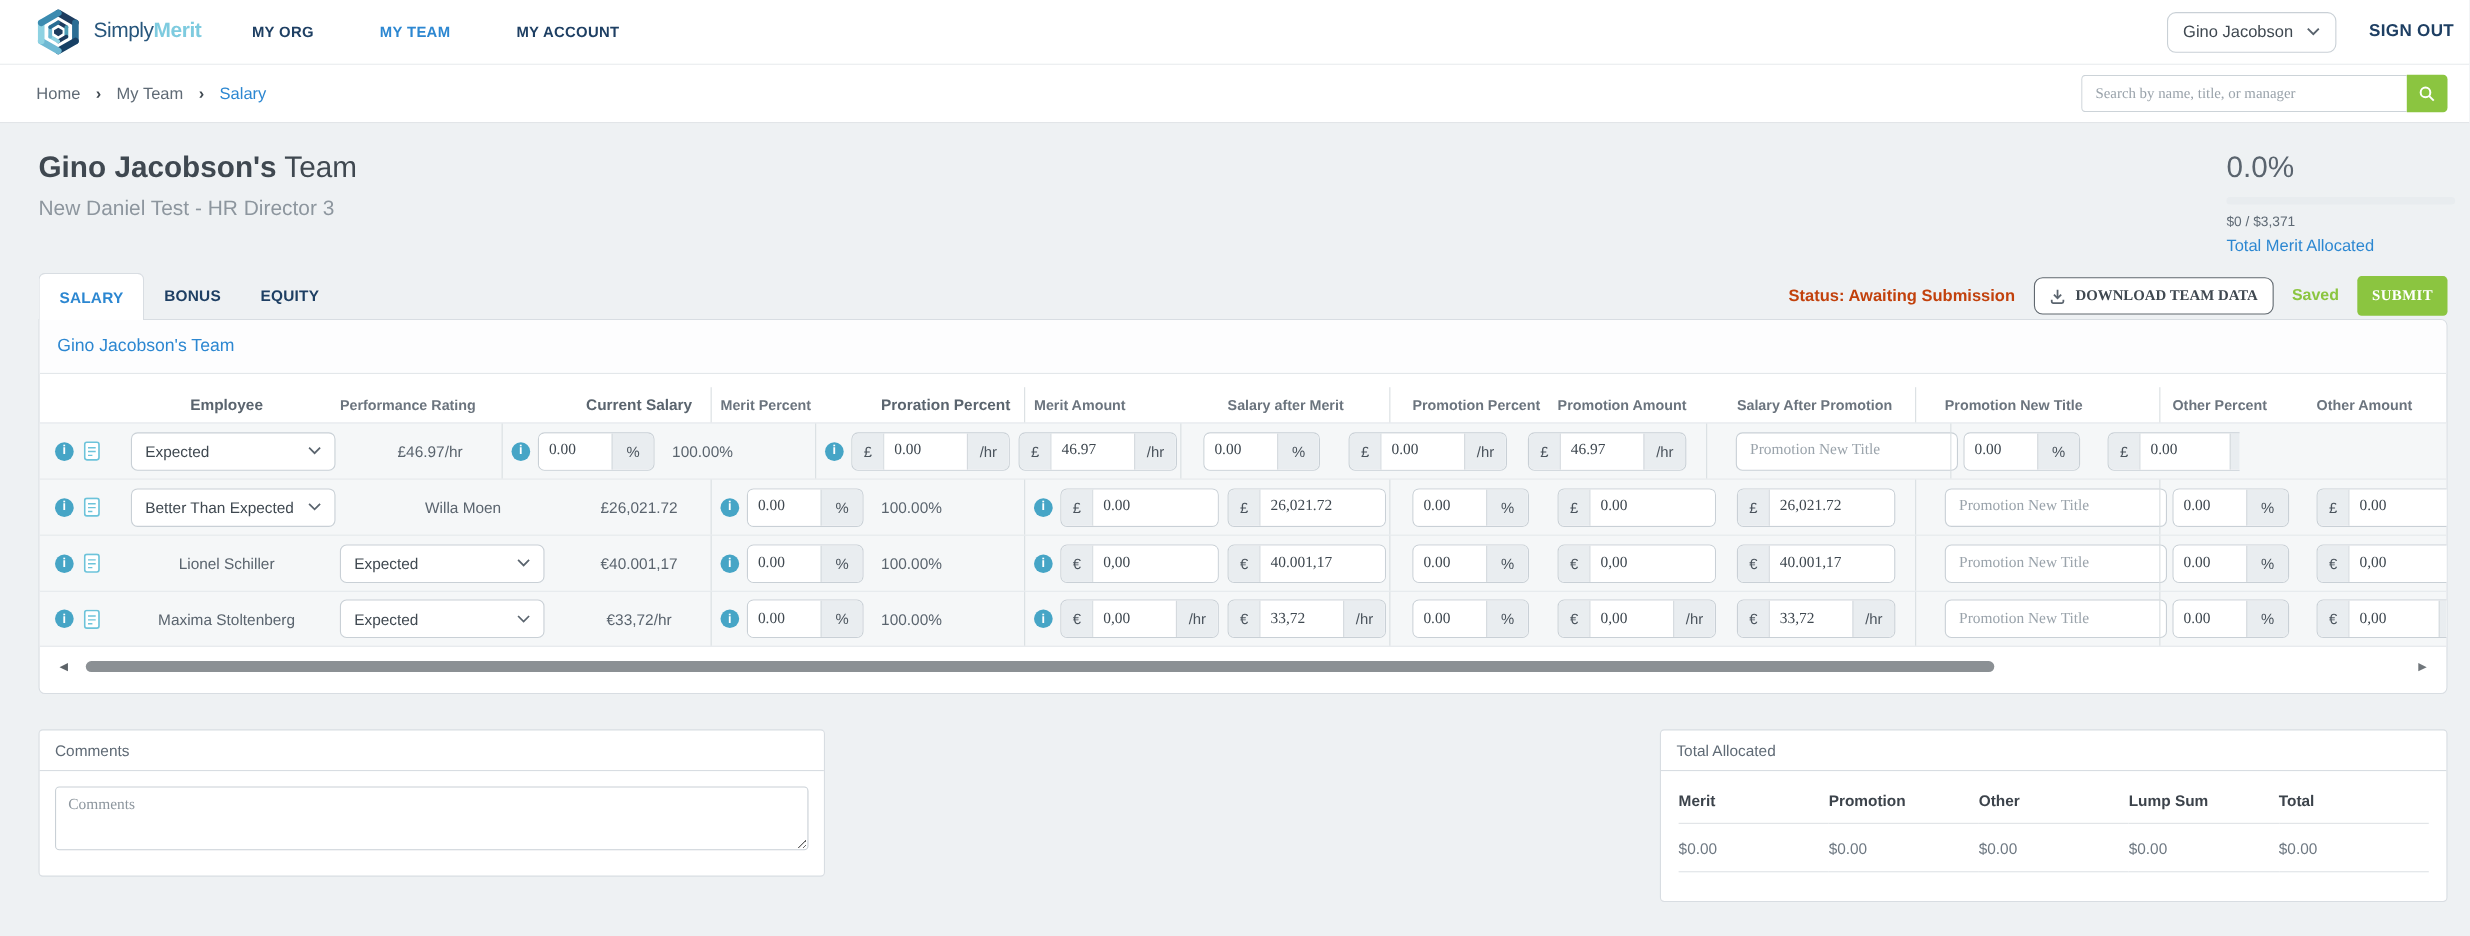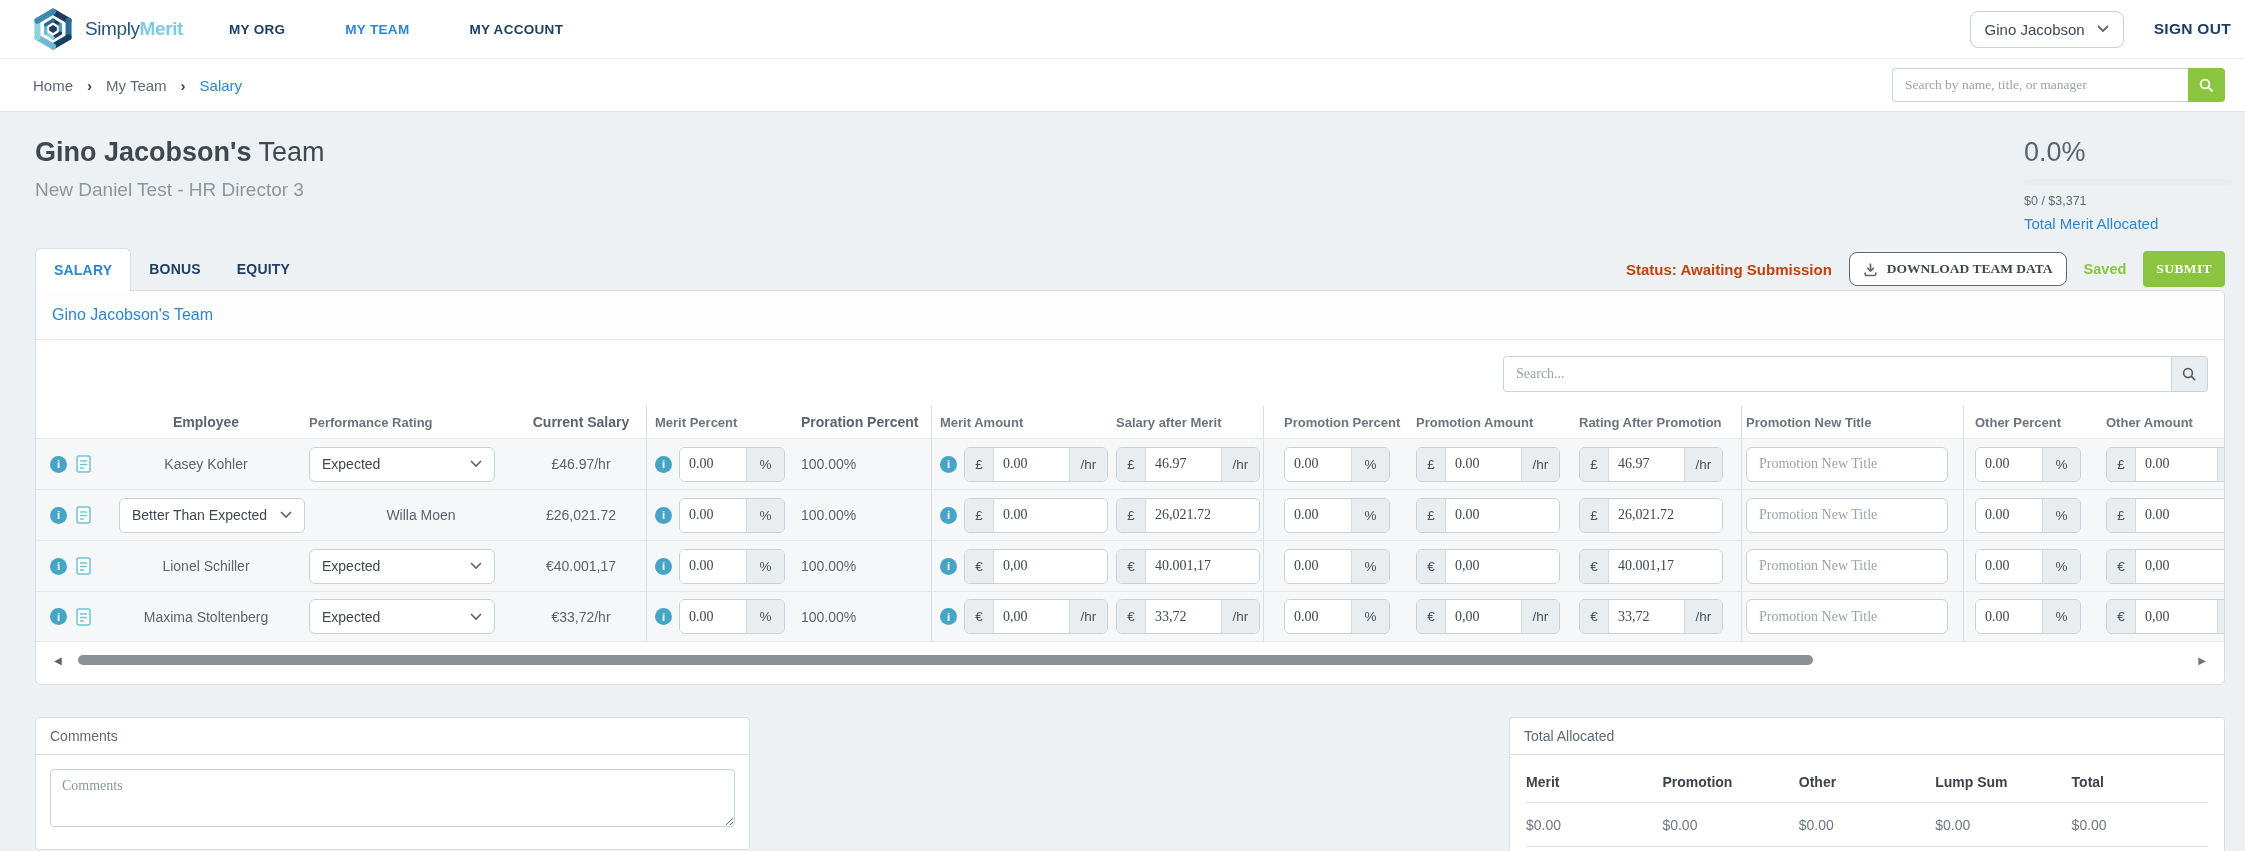--- a/index.html
+++ b/index.html
@@ -88,21 +88,21 @@
   .c-emp    { width: 190px; justify-content: center; text-align: center; font-size: 14px; color: #5a646e; }
   .c-rating { width: 215px; padding-left: 8px; }
   .c-cursal { width: 130px; justify-content: center; font-size: 14px; color: #5a646e; }
   .c-mpct   { width: 145px; padding-left: 8px; gap: 7px; }
   .c-pror   { width: 140px; padding-left: 10px; font-size: 14px; color: #5a646e; }
   .c-mamt   { width: 175px; padding-left: 8px; gap: 7px; }
   .c-sam    { width: 157px; padding-left: 10px; }
   .c-ppct   { width: 143px; padding-left: 20px; }
   .c-pamt   { width: 165px; padding-left: 10px; }
   .c-sap    { width: 170px; padding-left: 8px; }
-  .c-ptitle { width: 222px; padding-left: 4px; }
+  .c-ptitle { width: 222px; padding-left: 26px; }
   .c-opct   { width: 128px; padding-left: 11px; }
   .c-oamt   { width: 135px; padding-left: 15px; overflow: hidden; }
 
   .info-i { width: 17px; height: 17px; min-width: 17px; border-radius: 50%; background: #46a5c6; color: #fff;
             font-size: 11.5px; font-weight: bold; display: inline-flex; align-items: center; justify-content: center;
             cursor: pointer; }
   .doc-icon { display: inline-flex; cursor: pointer; }
 
   .select { width: 186px; height: 35px; border: 1px solid #c9d0d6; border-radius: 6px; background: #fff;
             display: flex; align-items: center; justify-content: space-between; padding: 0 12px;
@@ -233,63 +233,51 @@
       <span>DOWNLOAD TEAM DATA</span>
     </button>
     <span class="saved">Saved</span>
     <button class="submit-btn">SUBMIT</button>
   </div>
 </div>
 
 <div class="card">
   <div class="card-head">Gino Jacobson's Team</div>
   <div class="card-body">
-    <div class="search-row">
-      <div class="inner-search">
-        <input placeholder="Search..." style="">
-        <button class="sbtn-gray">
-          <svg width="17" height="17" viewBox="0 0 17 17">
-            <circle cx="7" cy="7" r="4.4" fill="none" stroke="#4a535c" stroke-width="1.5"></circle>
-            <line x1="10.4" y1="10.4" x2="14.2" y2="14.2" stroke="#4a535c" stroke-width="1.5"></line>
-          </svg>
-        </button>
-      </div>
-    </div>
 
     <div class="thead">
       <div class="cell c-icons th"></div>
       <div class="cell c-emp th">Employee</div>
       <div class="cell c-rating th">Performance Rating</div>
       <div class="cell c-cursal th">Current Salary</div>
       <div class="cell c-mpct th grp">Merit Percent</div>
       <div class="cell c-pror th">Proration Percent</div>
       <div class="cell c-mamt th grp">Merit Amount</div>
       <div class="cell c-sam th">Salary after Merit</div>
       <div class="cell c-ppct th grp">Promotion Percent</div>
       <div class="cell c-pamt th">Promotion Amount</div>
-      <div class="cell c-sap th">Rating After Promotion</div>
+      <div class="cell c-sap th">Salary After Promotion</div>
       <div class="cell c-ptitle th grp">Promotion New Title</div>
       <div class="cell c-opct th grp">Other Percent</div>
       <div class="cell c-oamt th">Other Amount</div>
     </div>
 
     <div>
   <div class="t-row">
     <div class="cell c-icons">
       <span class="info-i">i</span>
       <span class="doc-icon">
         <svg width="15" height="18" viewBox="0 0 15 18">
           <rect x="1" y="1" width="13" height="16" rx="2" fill="#fff" stroke="#6cc3da" stroke-width="1.5"></rect>
           <line x1="4" y1="6" x2="11" y2="6" stroke="#6cc3da" stroke-width="1.3"></line>
           <line x1="4" y1="9.5" x2="11" y2="9.5" stroke="#6cc3da" stroke-width="1.3"></line>
           <line x1="4" y1="13" x2="8" y2="13" stroke="#6cc3da" stroke-width="1.3"></line>
         </svg>
       </span>
     </div>
-    <div class="cell c-emp">Kasey Kohler</div>
     <div class="cell c-rating">
       <div class="select">
         <span>Expected</span>
         <svg width="12" height="8" viewBox="0 0 12 8">
           <polyline points="1,1 6,6 11,1" fill="none" stroke="#5a646e" stroke-width="1.6"></polyline>
         </svg>
       </div>
     </div>
     <div class="cell c-cursal">£46.97/hr</div>
     <div class="cell c-mpct grp">

